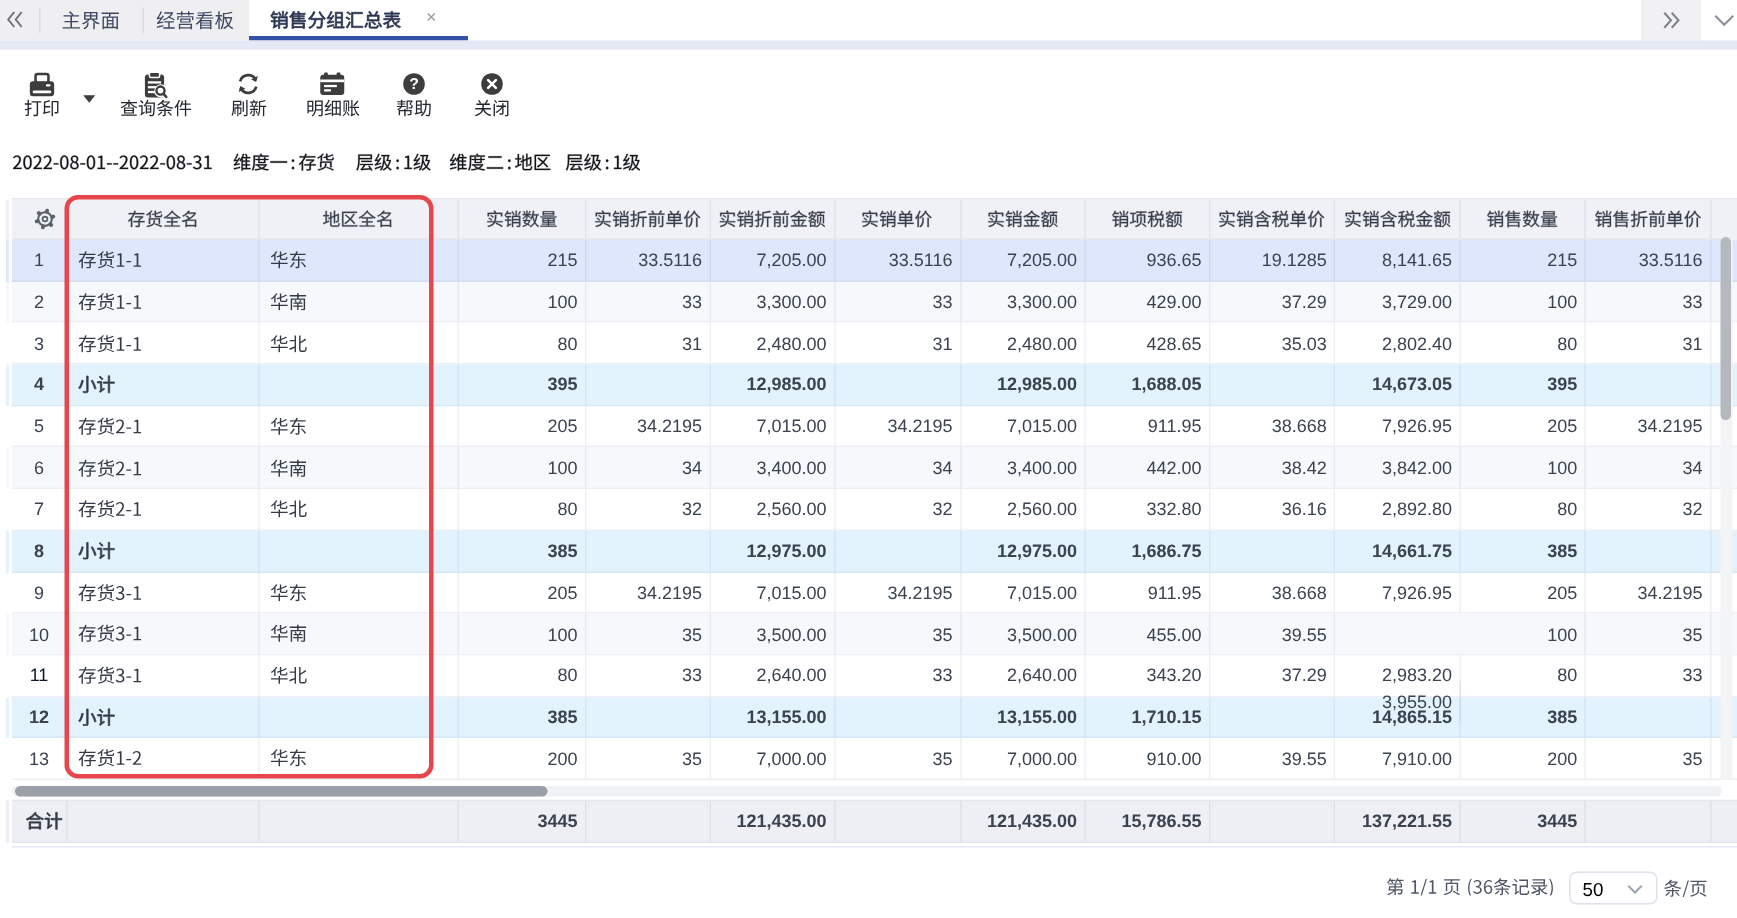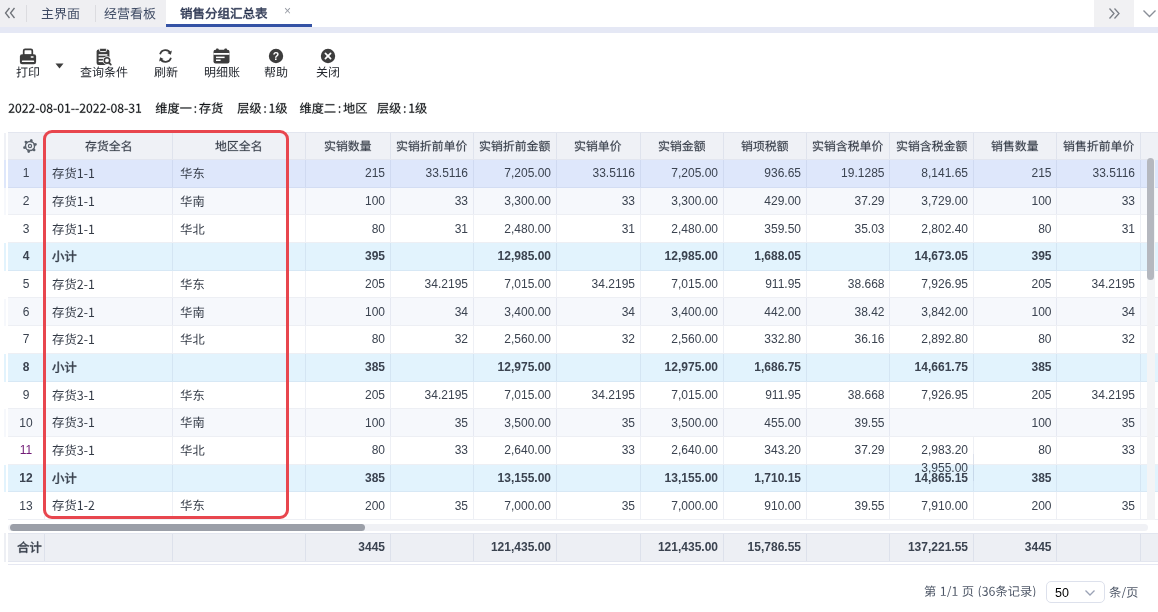--- a/index.html
+++ b/index.html
@@ -526,21 +526,21 @@
             <use href="#q25" x="0"></use>
             <use href="#q23" x="1000"></use>
           </g>
         </svg>
       </div>
       <div class="c num" style="width:84.5px;">80</div>
       <div class="c num" style="width:83px;">31</div>
       <div class="c num" style="width:83px;">2,480.00</div>
       <div class="c num" style="width:84px;">31</div>
       <div class="c num" style="width:83px;">2,480.00</div>
-      <div class="c num" style="width:83px;">359.50</div>
+      <div class="c num" style="width:83px;">428.65</div>
       <div class="c num" style="width:83.5px;">35.03</div>
       <div class="c num" style="width:83.5px;">2,802.40</div>
       <div class="c num" style="width:83.5px;">80</div>
       <div class="c num" style="width:83.5px;">31</div>
       <div class="c" style="flex:1;border-right:none"></div>
     </div>
     <div class="row" style="height:27.7px;background:#e2f3fd;border-bottom:1px solid rgba(120,140,180,0.10)">
       <div class="c ctr" style="width:37px;font-size:12px;color:#3b4350;font-weight:bold;">4</div>
       <div class="c lft" style="width:128px">
         <svg class="t" style="width:24.80px;height:12.40px;" viewBox="0 -880 2000 1000">
@@ -745,21 +745,21 @@
       <div class="c num" style="width:84px;">35</div>
       <div class="c num" style="width:83px;">3,500.00</div>
       <div class="c num" style="width:83px;">455.00</div>
       <div class="c num" style="width:83.5px;">39.55</div>
       <div class="c num" style="width:83.5px;margin-top:45px;">3,955.00</div>
       <div class="c num" style="width:83.5px;">100</div>
       <div class="c num" style="width:83.5px;">35</div>
       <div class="c" style="flex:1;border-right:none"></div>
     </div>
     <div class="row" style="height:27.7px;background:#fff;border-bottom:1px solid #edeff4">
-      <div class="c ctr" style="width:37px;font-size:12px;color:#701a75;">11</div>
+      <div class="c ctr" style="width:37px;font-size:12px;color:#0f172a;">11</div>
       <div class="c lft" style="width:128px">
         <svg class="t" style="width:42.87px;height:12.40px;" viewBox="0 -880 3457 1000">
           <g transform="scale(1,-1)" fill="#343b47">
             <use href="#q34" x="0"></use>
             <use href="#q66" x="1000"></use>
             <use href="#q7" x="2000"></use>
             <use href="#q2" x="2555"></use>
             <use href="#q5" x="2902"></use>
           </g>
         </svg>

